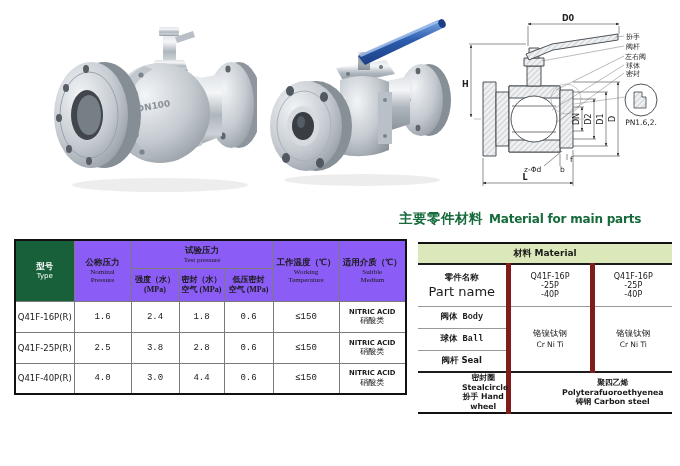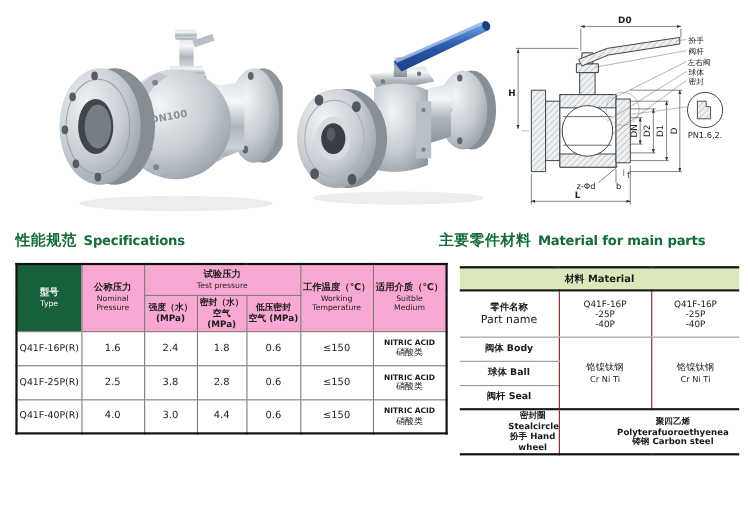--- a/index.html
+++ b/index.html
@@ -12,40 +12,40 @@
   .sec-title .zh { font-size:13.5px; font-weight:bold; letter-spacing:0.5px; }
   .sec-title .en { font-size:12px; font-weight:bold; margin-left:6px; letter-spacing:-0.2px; }
   #title-spec { left:14px; }
   #title-mat  { left:399px; }
 
   
   table { border-collapse:collapse; table-layout:fixed; }
   .spec-table { position:absolute; left:14px; top:239px; width:391px; border:2px solid #111; }
   .spec-table td { border:1px solid #7a7a7a; text-align:center; vertical-align:middle; padding:0 1px; color:#1a1a1a; }
   .spec-table .th-dark  { background:#17603a; color:#fff; }
-  .spec-table .th-light { background:#f9a8d4; }
+  .spec-table .th-light { background:#8b5cf6;font-family:Liberation Serif, serif; }
   .spec-table .zh  { font-size:8.5px; font-weight:bold; line-height:1.25; }
   .spec-table .en  { font-size:7px;  line-height:1.15; }
   .spec-table .sub { font-size:8px; font-weight:bold; line-height:1.25; }
-  .spec-table .val { font-size:9px; }
+  .spec-table .val { font-size:9px;font-family:Liberation Mono, monospace; }
   .spec-table .typ { font-size:8.5px; }
   .spec-table .med-en { font-size:6.8px; font-weight:bold; line-height:1.2; }
   .spec-table .med-zh { font-size:8px; line-height:1.2; }
   .pre { white-space:pre-line; }
 
   
   .mat-table { position:absolute; left:418px; top:242px; width:254px; border-top:2px solid #111; border-bottom:2px solid #111; }
   .mat-table td { text-align:center; vertical-align:middle; color:#1a1a1a; padding:0 1px; }
   .mt-head td { background:#dbe8ba; border-bottom:2px solid #1c1c1c; font-size:9px; font-weight:bold; height:21px; }
   .mt-sub td  { height:42px; border-bottom:1px solid #999; font-size:8px; }
   .mt-sub .zh { font-size:8.5px; font-weight:bold; }
-  .mt-sub .en { font-size:10px; }
+  .mt-sub .en { font-size:13px; }
   .mt-part { font-size:8.5px; font-weight:bold; height:22px; }
-  .rline { border-bottom:1px solid #999; }
-  .vsep  { border-left:1px solid #7f1d1d; }
+  .rline { border-bottom:1px solid #999;font-family:Liberation Mono, monospace; }
+  .vsep  { border-left:5px solid #7f1d1d; }
   .mt-mat .zh { font-size:8.5px; font-weight:normal; }
   .mt-mat .en { font-size:7.5px; }
   .mt-last td { border-top:2px solid #1c1c1c; height:23px; }
   .mt-last .l { font-size:7.8px; font-weight:bold; line-height:1.25;margin-left:43px; }
 
   
   .art { position:absolute; }
   #photo1  { left:42px;  top:8px; }
   #photo2  { left:262px; top:8px; }
   #diagram { left:456px; top:4px; }
@@ -257,23 +257,20 @@
 
     <g fill="#222" font-size="7">
       <text x="170" y="35">扮手</text>
       <text x="170" y="45">阀杆</text>
       <text x="169" y="55">左右阀</text>
       <text x="170" y="64">球体</text>
       <text x="170" y="72">密封</text>
     </g>
   </svg>
 
-  <div id="title-spec" class="sec-title">
-    <span class="zh">性能规范</span><span class="en">Specifications</span>
-  </div>
   <div id="title-mat" class="sec-title">
     <span class="zh">主要零件材料</span><span class="en">Material for main parts</span>
   </div>
 
   <table class="spec-table">
     <colgroup>
       <col style="width:59px">
         <col style="width:57px">
         <col style="width:48px">
       <col style="width:45px">

